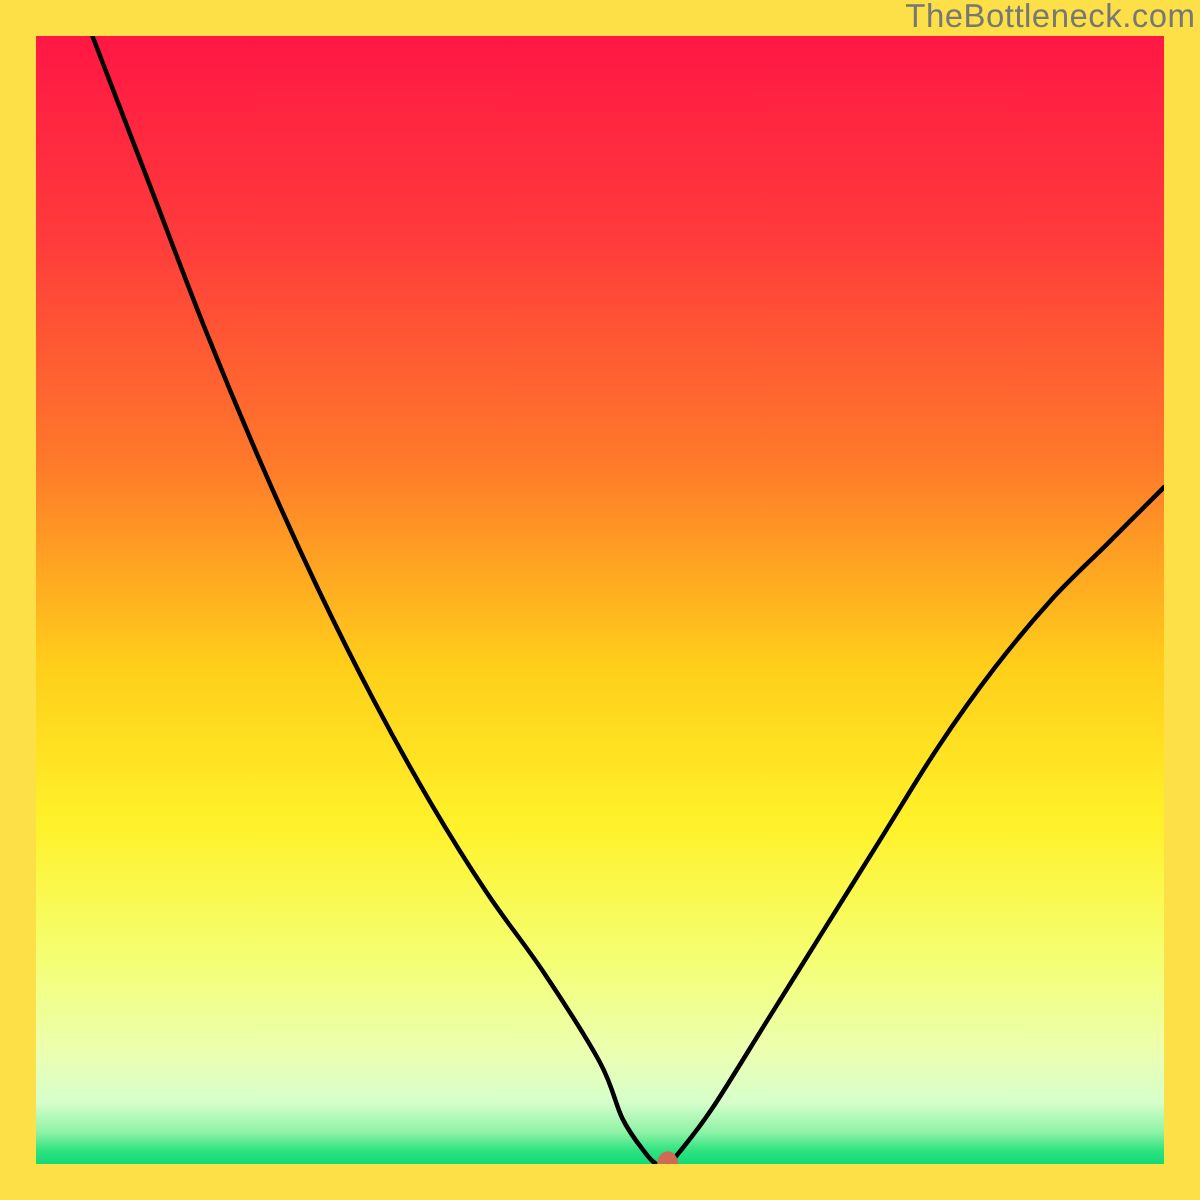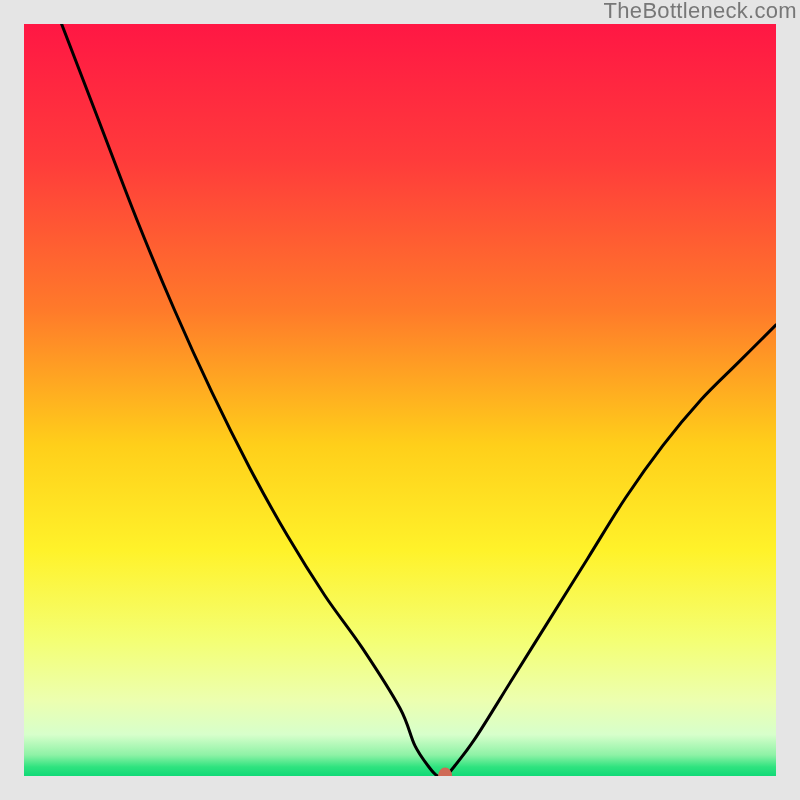--- a/index.html
+++ b/index.html
@@ -10,21 +10,21 @@
     background: #000000;
     overflow: hidden;
     font-family: Arial, Helvetica, sans-serif;
   }
   .frame {
     position: absolute;
     top: 0;
     left: 0;
     width: 800px;
     height: 800px;
-    background: #e5e5e5;
+    background: #fde047;
   }
   .plot-area {
     position: absolute;
     
   }
   .watermark {
     position: absolute;
     color: #777777;
     font-size: 22px;
     font-weight: 500;

